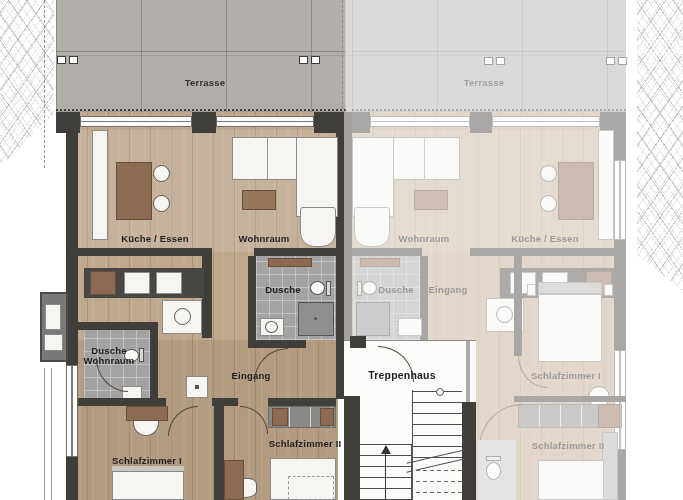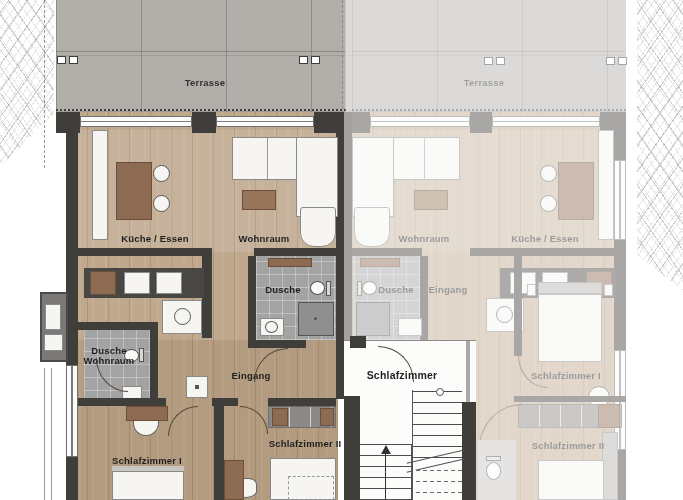--- a/index.html
+++ b/index.html
@@ -250,15 +250,15 @@
   <div class="a" style="left:412px;top:390px;width:1px;height:110px;background:#555;"></div>
   <div class="a treads" style="left:413px;top:391px;width:49px;height:74px;"></div>
   <div class="a" style="left:406px;top:456px;width:60px;height:1px;background:#555;transform:rotate(-13deg);"></div>
   <div class="a" style="left:406px;top:465px;width:60px;height:1px;background:#555;transform:rotate(-13deg);"></div>
   <div class="a treadsD" style="left:413px;top:470px;width:49px;height:30px;"></div>
   <div class="a circ" style="left:436px;top:388px;width:8px;height:8px;background:#fff;"></div>
   <div class="a treads" style="left:360px;top:444px;width:51px;height:56px;"></div>
   <div class="a" style="left:411px;top:444px;width:1px;height:56px;background:#555;"></div>
   <div class="a" style="left:385px;top:454px;width:1px;height:46px;background:#333;"></div>
   <div class="a" style="left:381px;top:445px;width:0;height:0;border-left:5px solid transparent;border-right:5px solid transparent;border-bottom:9px solid #333;"></div>
-  <div class="lbl big" style="left:402px;top:375px;">Schlafzimmer</div>
+  <div class="lbl big" style="left:402px;top:375px;">Treppenhaus</div>
 
 </div>
 
 </body></html>

